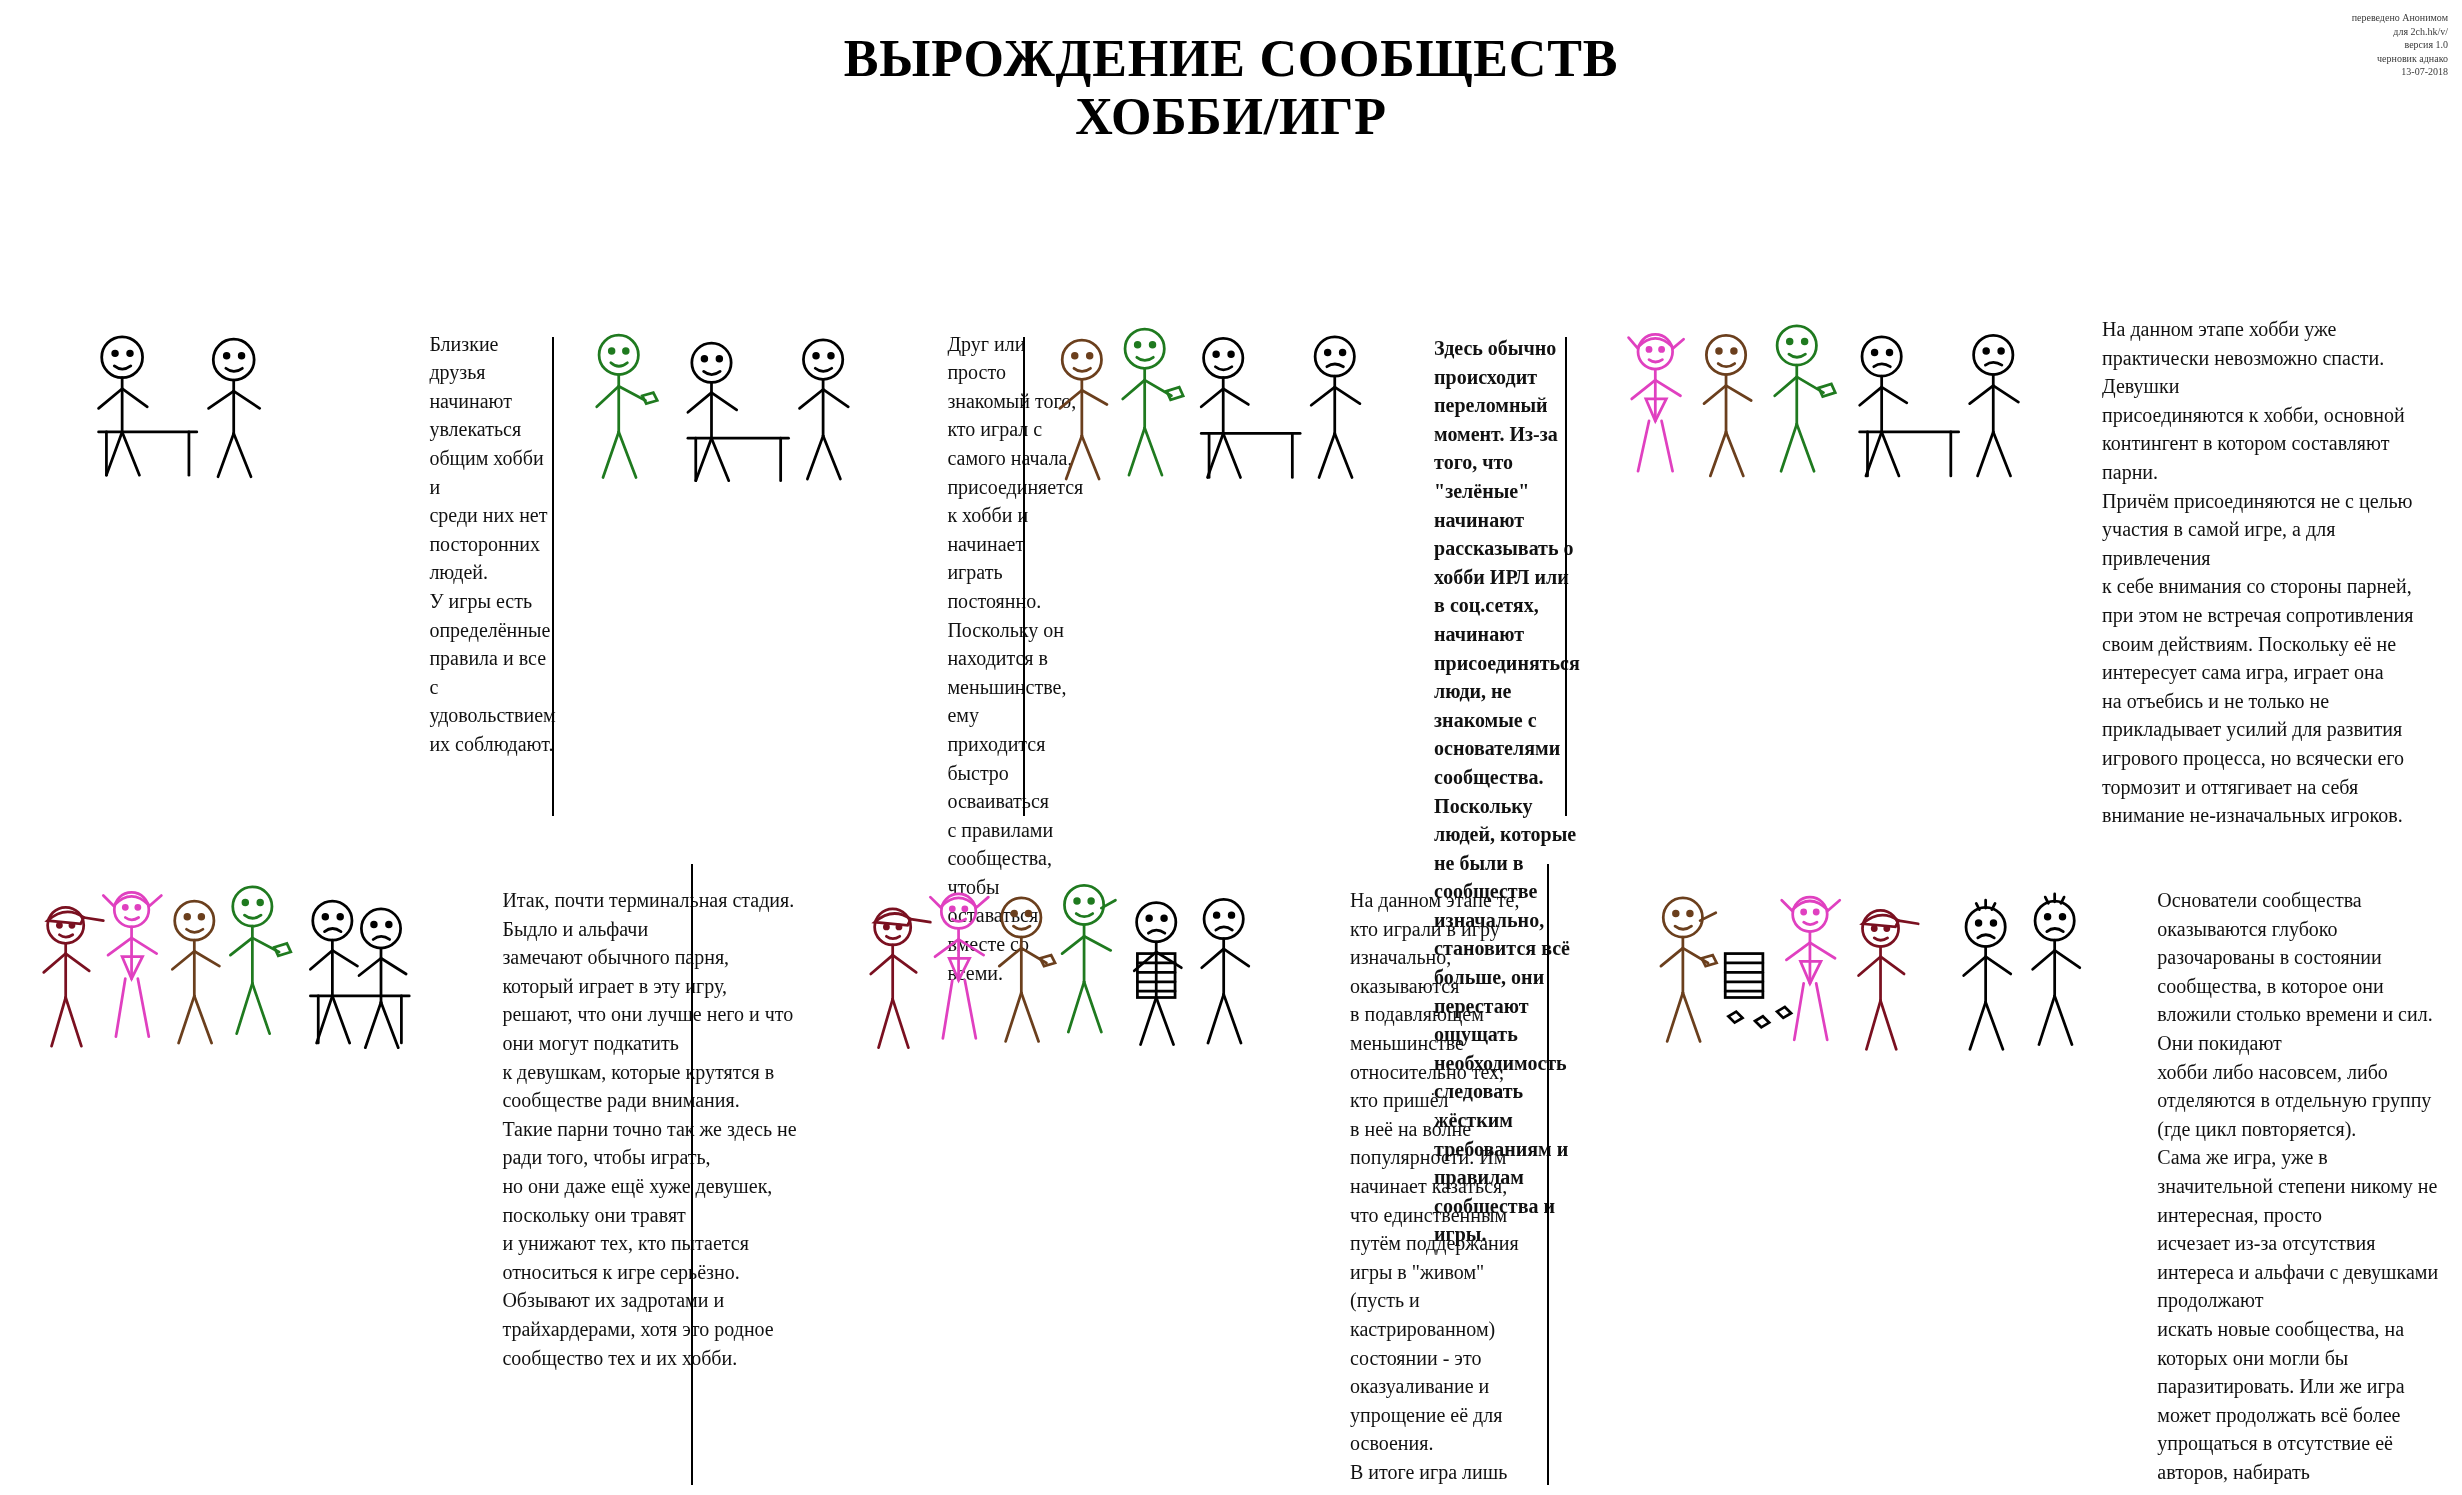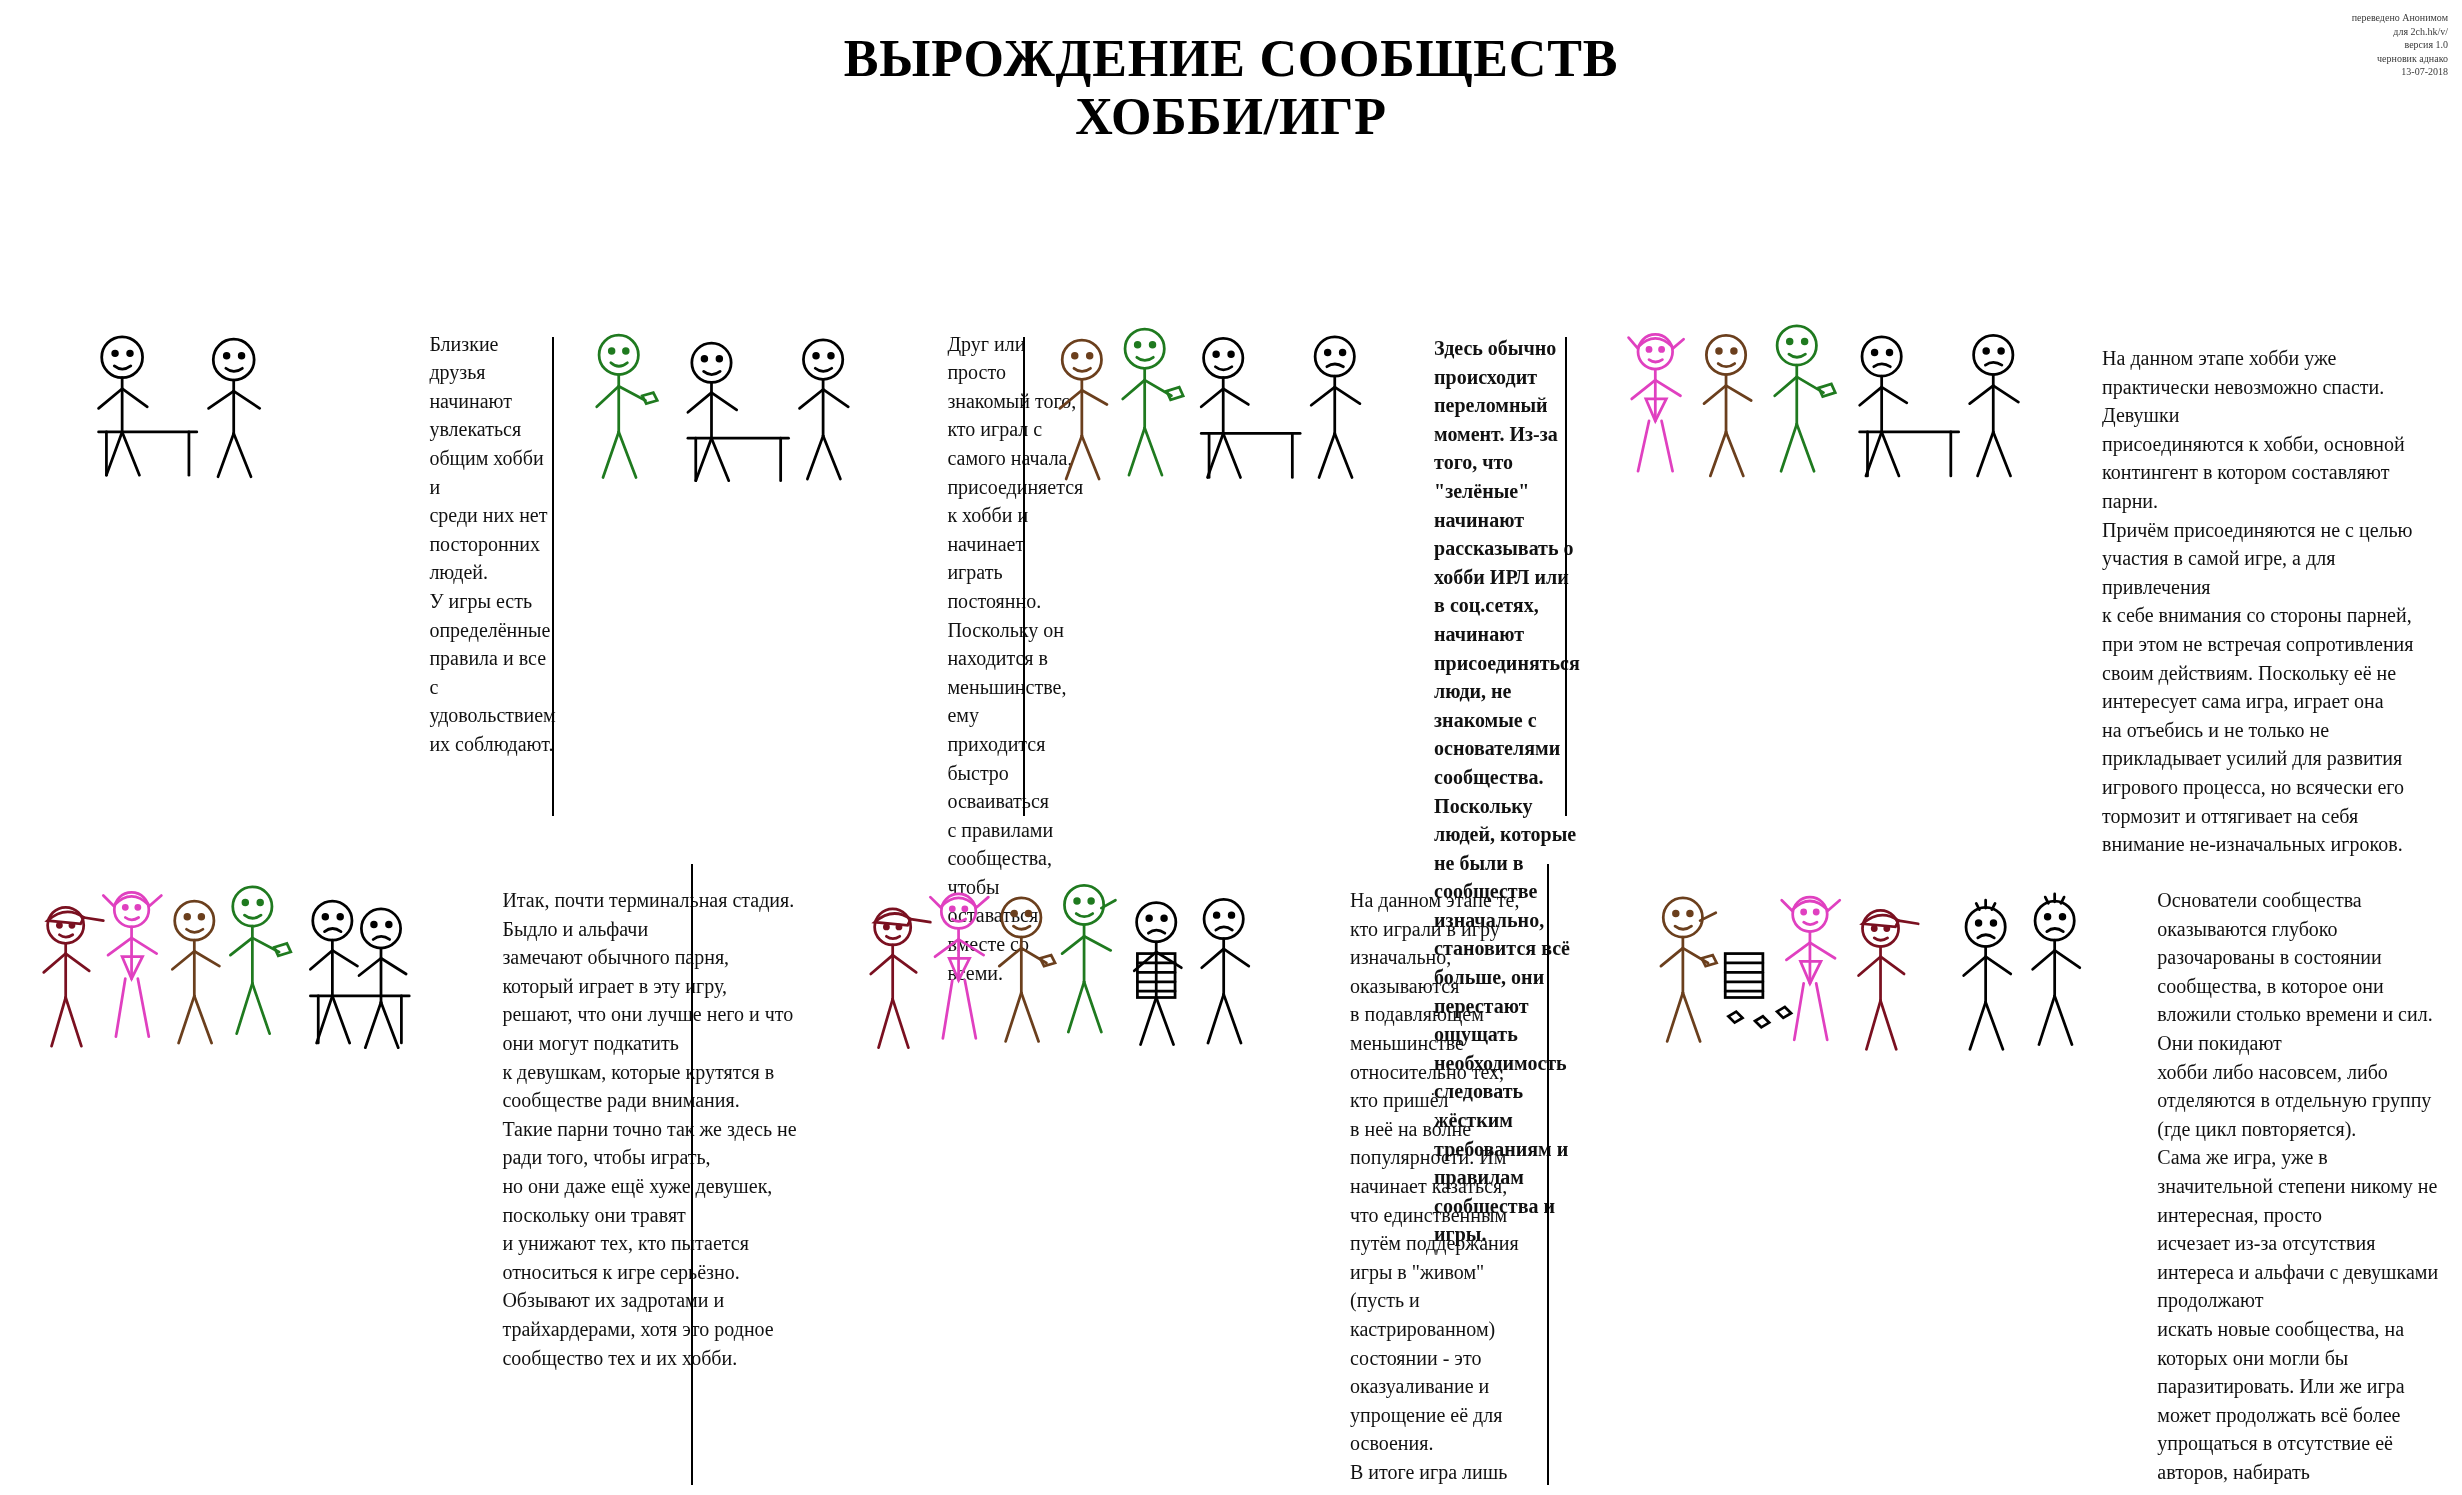--- a/index.html
+++ b/index.html
@@ -87,21 +87,21 @@
   .p4 { width: 899px; }
 
   .p1 .art { height: 236px; align-items: flex-end; }
   .p2 .art { height: 236px; align-items: flex-end; }
   .p3 .art { height: 236px; align-items: flex-end; }
   .p4 .art { height: 236px; align-items: flex-end; }
 
   .p1 .caption { margin-top: 23.6px; padding-left: 79px; }
   .p2 .caption { margin-top: 23.6px; padding-left: 39px; }
   .p3 .caption { margin-top: 28px; padding-left: 15.7px; font-weight: bold; }
-  .p4 .caption { margin-top: 38px; padding-left: 15.7px; }
+  .p4 .caption { margin-top: 9px; padding-left: 15.7px; }
 
   
   .p5 { width: 825px; }
   .p6 { width: 740px; }
   .p7 { width: 915px; }
 
   .p5 .art, .p6 .art, .p7 .art { height: 259px; align-items: flex-end; }
   .p5 .caption { margin-top: 22px; padding-left: 11px; }
   .p6 .caption { margin-top: 22px; padding-left: 23.6px; }
   .p7 .caption { margin-top: 22px; padding-left: 17.3px; }

